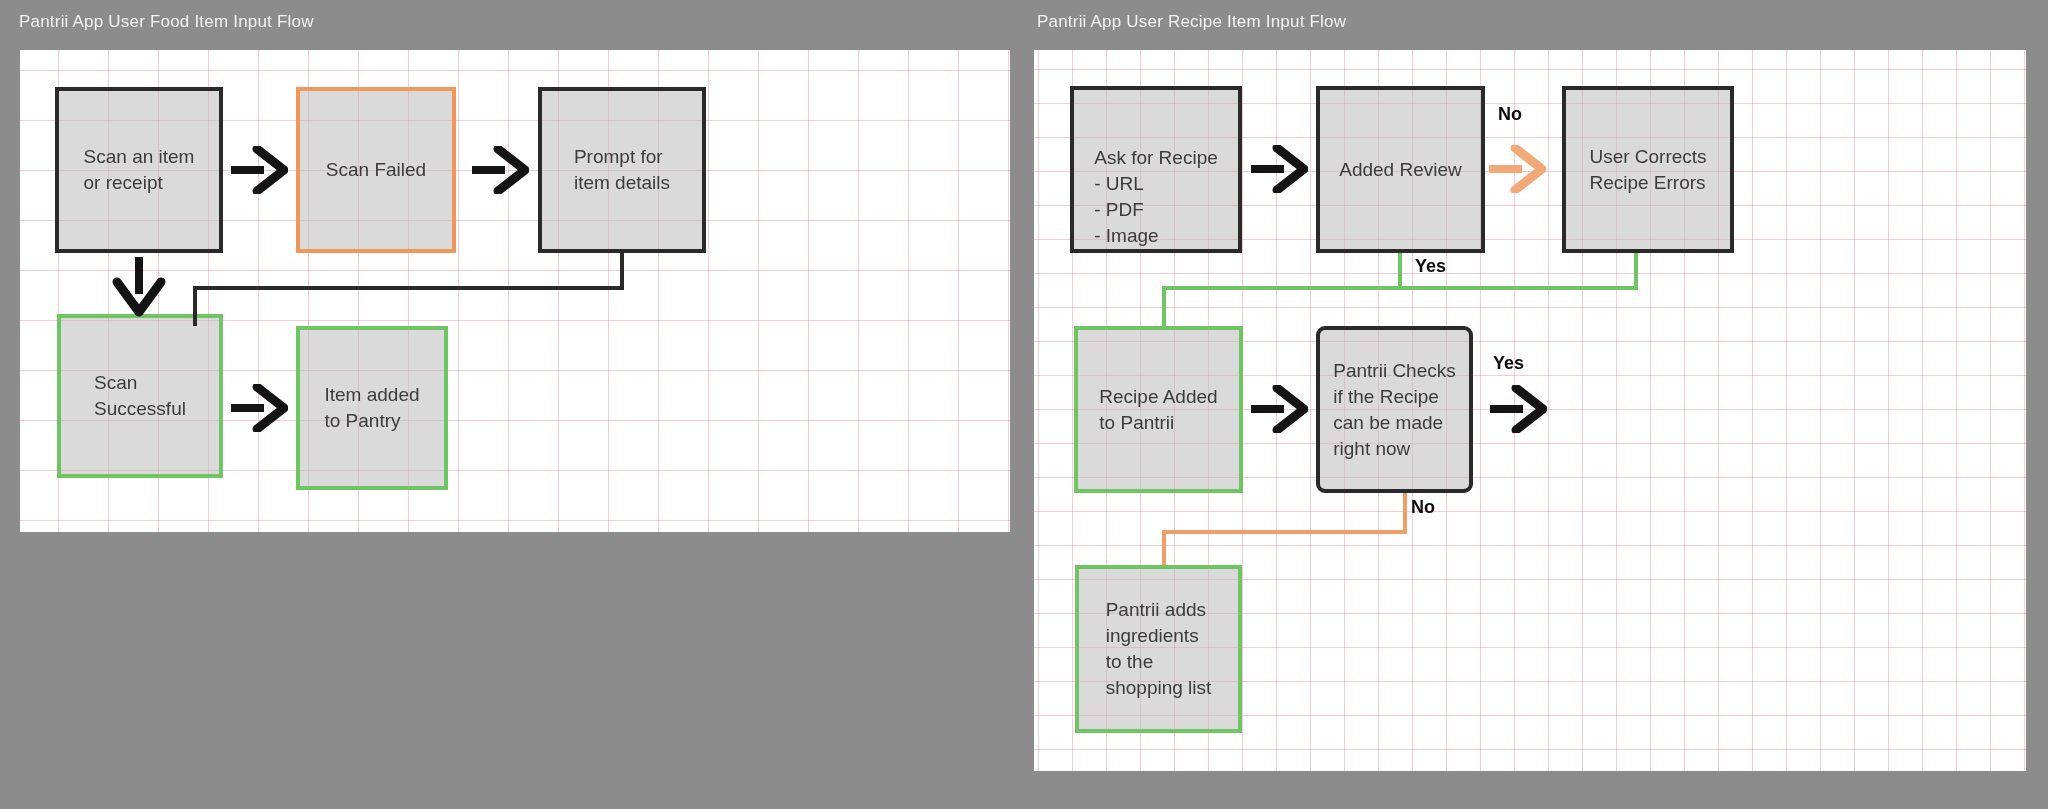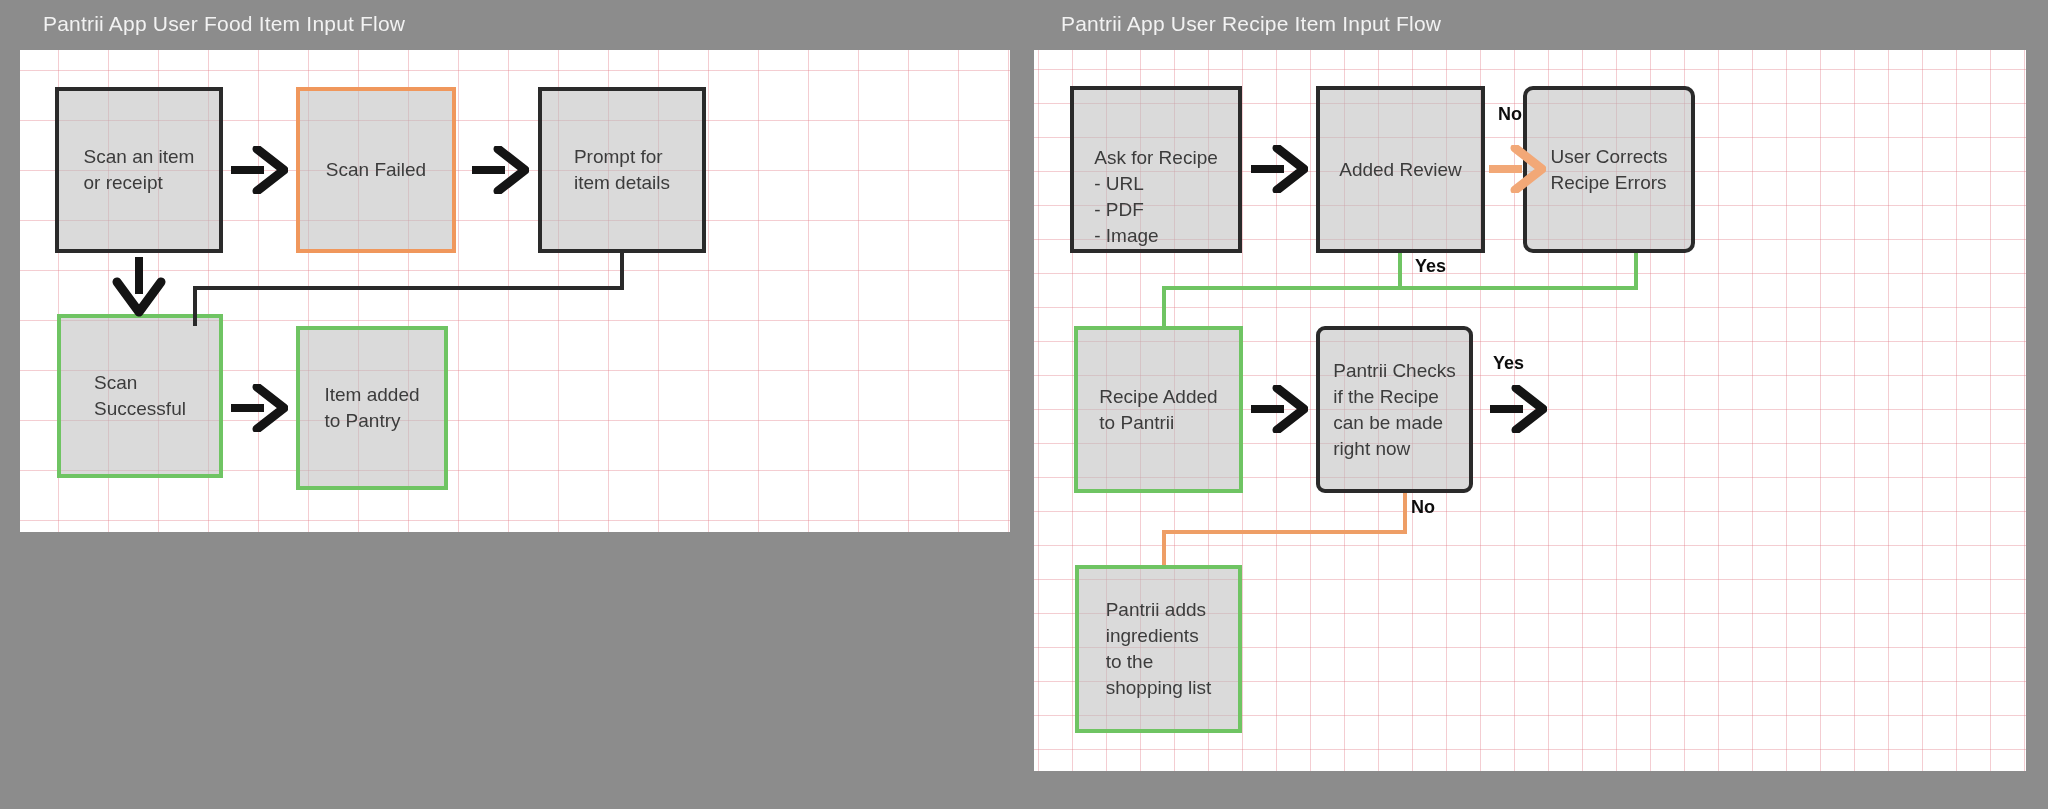--- a/index.html
+++ b/index.html
@@ -2,21 +2,21 @@
 <html><head>
 <meta charset="utf-8">
 <style>
   html,body{margin:0;padding:0;}
   body{
     width:2048px;height:809px;position:relative;overflow:hidden;
     background:#8c8c8c;
     font-family:"Liberation Sans", sans-serif;
   }
   .board-title{
-    position:absolute;color:#f2f2f2;font-size:21px;letter-spacing:.2px;margin-left:24px;
+    position:absolute;color:#f2f2f2;font-size:17px;letter-spacing:.2px;
   }
   .board{
     position:absolute;background-color:#ffffff;
     background-image:
       linear-gradient(to right, rgba(226,124,136,0.38) 1px, transparent 1px),
       linear-gradient(to bottom, rgba(226,124,136,0.38) 1px, transparent 1px);
   }
   .board-left{
     left:20px;top:50px;width:990px;height:482px;
     background-size:50px 50px;background-position:38px 20px;
@@ -108,21 +108,21 @@
     <span class="node-label">Ask for Recipe
 - URL
 - PDF
 - Image</span>
   </div>
 
   <div class="node" style="left:282px;top:36px;width:169px;height:167px;">
     <span class="node-label">Added Review</span>
   </div>
 
-  <div class="node" style="left:489px;top:36px;width:172px;height:167px;border-radius:10px;">
+  <div class="node" style="left:528px;top:36px;width:172px;height:167px;">
     <span class="node-label">User Corrects
 Recipe Errors</span>
   </div>
 
   <div class="node green" style="left:40px;top:276px;width:169px;height:167px;">
     <span class="node-label">Recipe Added
 to Pantrii</span>
   </div>
 
   <div class="node" style="left:282px;top:276px;width:157px;height:167px;border-radius:9px;">

